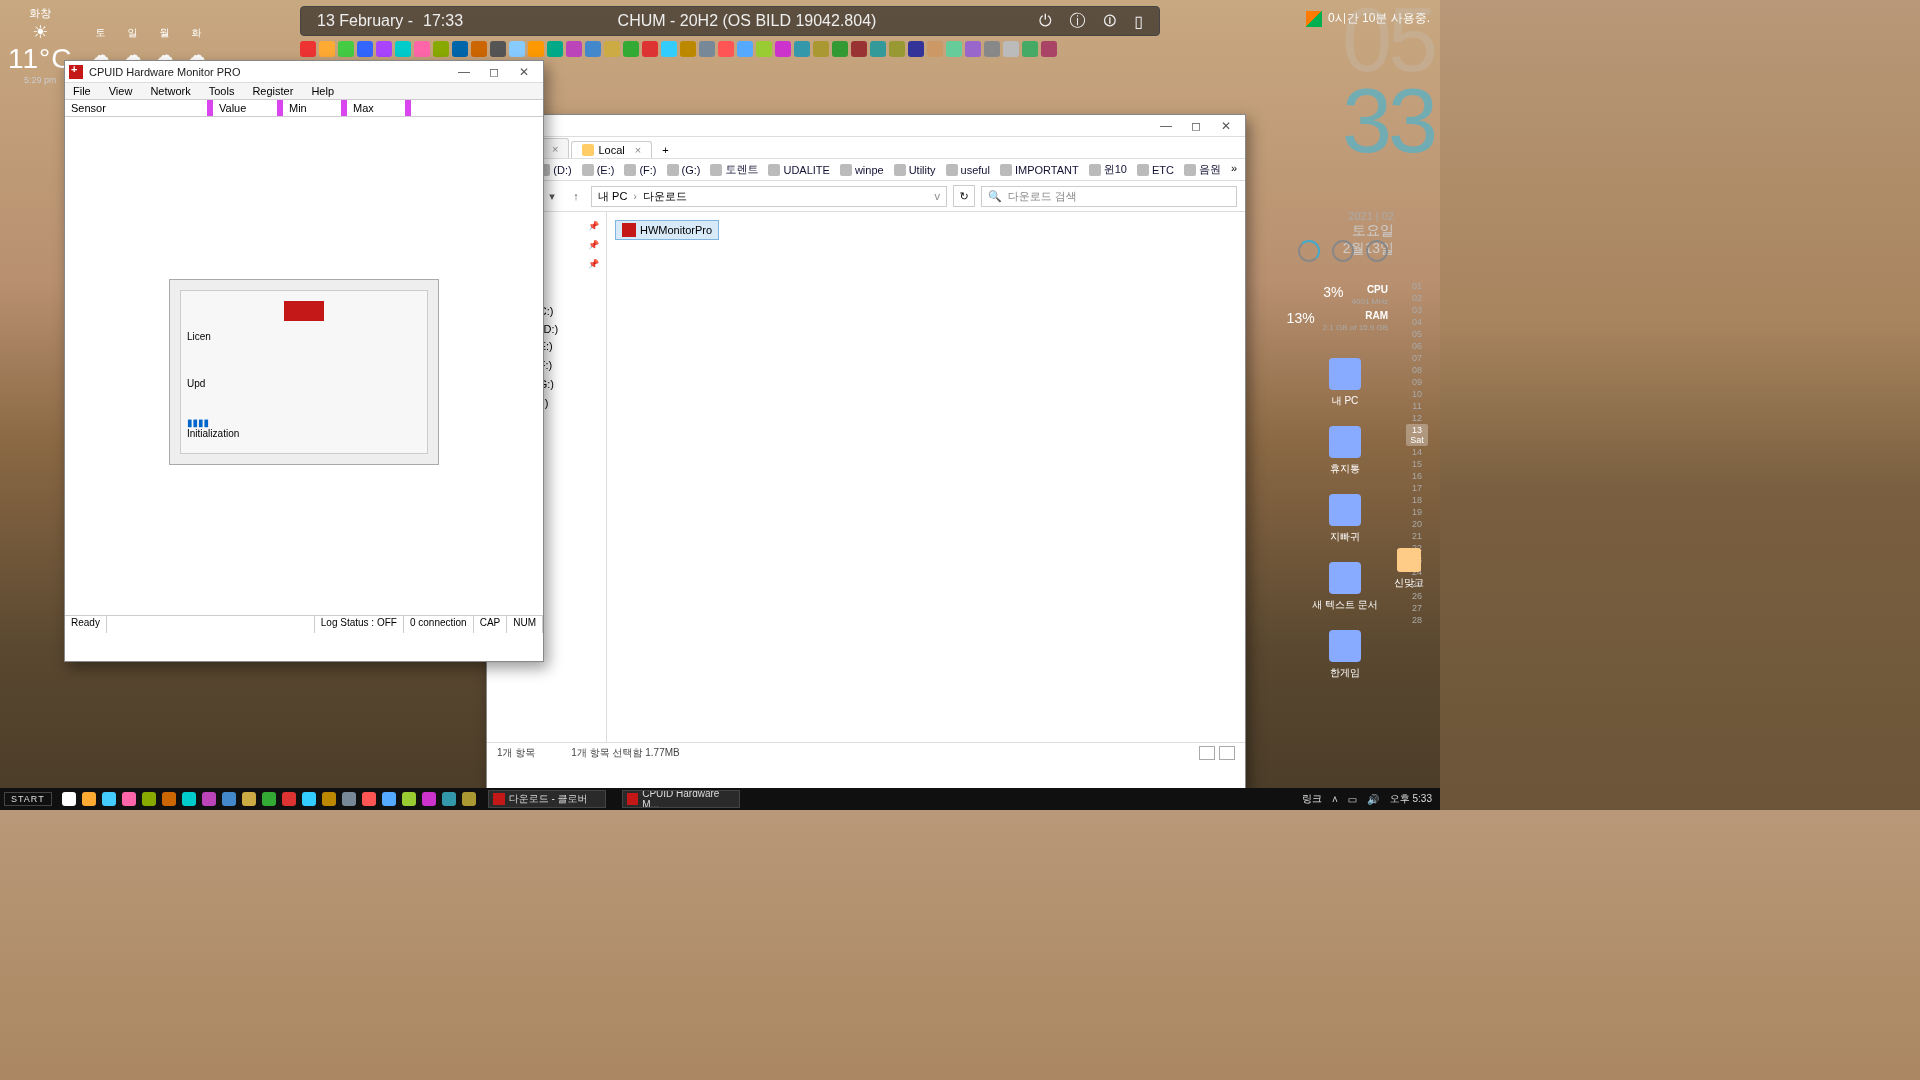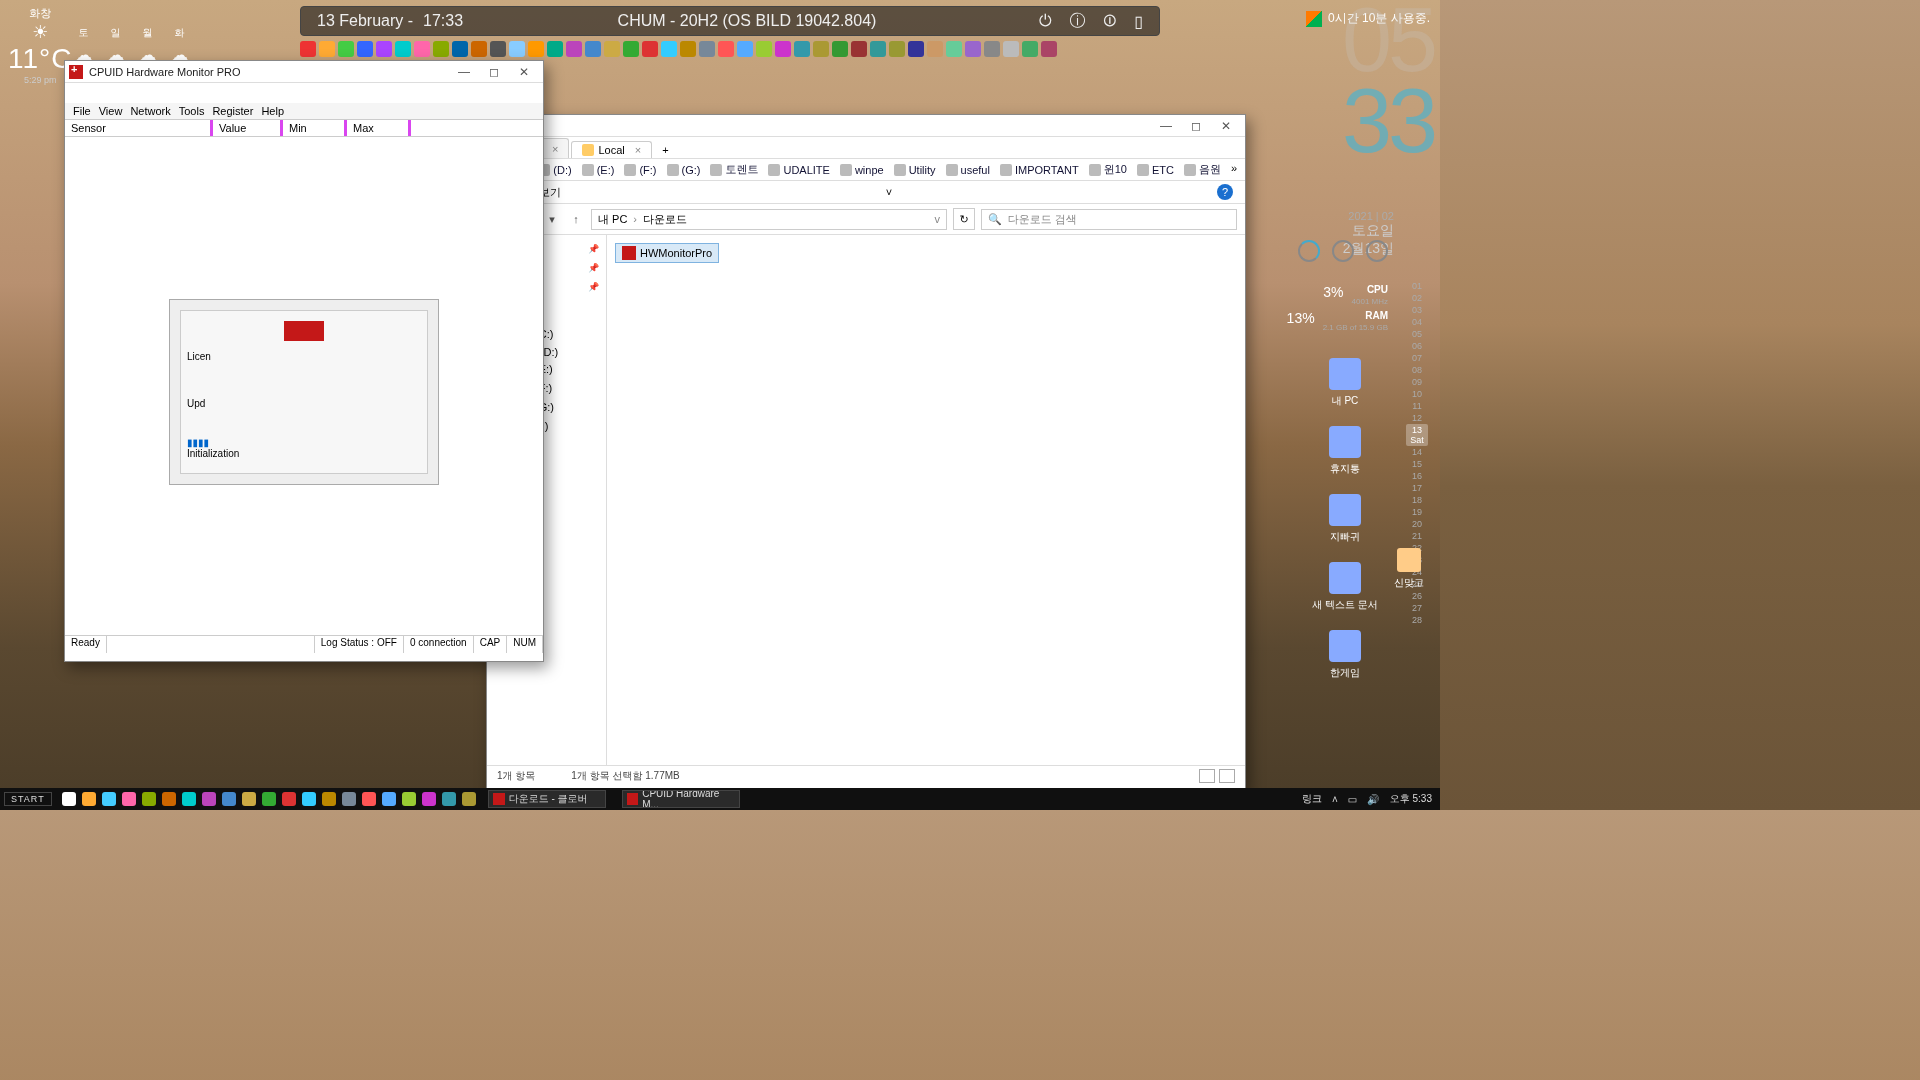--- a/index.html
+++ b/index.html
@@ -1,19 +1,19 @@
 <!DOCTYPE html>
 <html><head>
 <meta charset="utf-8">
 <style>
 * { margin:0; padding:0; box-sizing:border-box; font-family:"Segoe UI",Tahoma,sans-serif; }
 body { width:1440px; height:810px; background:linear-gradient(to bottom,#b89878 0%,#a8845e 40%,#7a6040 60%,#6b5438 100%); position:relative; overflow:hidden; color:#ddd; }
 .desert { position:absolute; inset:0; background:linear-gradient(to bottom,#c8a880 0%,#b89070 35%,#8a6844 55%,#5a4830 80%,#4a3c28 100%); }
 .topbar { position:absolute; top:0; left:0; right:0; height:58px; display:flex; align-items:flex-start; padding:6px 8px; gap:10px; }
-.weather { display:flex; gap:2px; align-items:center; color:#fff; font-size:11px; }
+.weather { display:flex; gap:19px; align-items:center; color:#fff; font-size:11px; }
 .weather-main { display:flex; flex-direction:column; align-items:center; gap:0; }
 .weather-temp { font-size:28px; font-weight:300; letter-spacing:1px; }
 .weather-time { font-size:9px; color:#ccc; }
 .weather-days { display:flex; gap:14px; font-size:10px; color:#fff; }
 .weather-day { display:flex; flex-direction:column; align-items:center; gap:4px; }
 .wicon { font-size:18px; color:#fff; }
 .center-info { position:absolute; left:300px; top:6px; width:860px; height:30px; background:rgba(20,20,20,0.6); border:1px solid #444; border-radius:4px; display:flex; align-items:center; justify-content:space-between; padding:0 16px; color:#eee; font-size:16px; }
 .center-left,.center-right { display:flex; gap:10px; align-items:center; }
 .sys-icons span { margin-left:8px; cursor:pointer; }
 .dock { position:absolute; left:300px; top:40px; width:870px; height:18px; display:flex; gap:3px; align-items:center; }
@@ -48,23 +48,23 @@
 .win { position:absolute; background:#fff; border:1px solid #888; box-shadow:4px 6px 14px rgba(0,0,0,.4); color:#000; font-size:11px; }
 .titlebar { height:22px; background:#fff; display:flex; align-items:center; padding:0 4px; border-bottom:1px solid #ddd; }
 .titlebar .ticon { width:14px; height:14px; background:#c41818; margin-right:6px; position:relative; }
 .titlebar .ticon::after { content:'+'; color:#fff; position:absolute; left:2px; top:-2px; font-size:11px; font-weight:bold;}
 .titlebar .ttl { flex:1; font-size:11px; color:#222; }
 .winbtns { display:flex; }
 .winbtn { width:30px; height:20px; display:flex; align-items:center; justify-content:center; color:#555; cursor:pointer; font-size:12px;}
 
 
 #hw { left:64px; top:60px; width:480px; height:602px; }
-#hw .menu { display:flex; gap:8px; padding:2px 8px; background:#f5f5f5; font-size:11px;margin-top:20px; }
+#hw .menu { display:flex; gap:18px; padding:2px 8px; background:#f5f5f5; font-size:11px; }
 #hw .cols { display:flex; background:#fff; border-top:1px solid #ccc; border-bottom:1px solid #ccc; }
-#hw .col { border-right:3px solid #d946ef; padding:2px 6px; font-size:11px; }
+#hw .col { border-right:6px solid #d946ef; padding:2px 6px; font-size:11px; }
 #hw .body { flex:1; background:#fff; height:498px; position:relative; }
 #hw .status { height:18px; border-top:1px solid #ccc; display:flex; font-size:10px; }
 #hw .status span { padding:1px 6px; border-right:1px solid #ccc; }
 #hw .status .fill { flex:1; }
 
 
 .splash { position:absolute; left:104px; top:162px; width:270px; height:186px; border:1px solid #aaa; background:#eee; }
 .splash-inner { position:absolute; inset:10px; border:1px solid #ccc; background:#f7f7f7; padding:6px; font-size:10px;}
 .splash-logo { width:40px; height:20px; background:#c41818; margin:4px auto; }
 
@@ -316,26 +316,20 @@
       <a href="#"><span class="d"></span>UDALITE</a>
       <a href="#"><span class="d"></span>winpe</a>
       <a href="#"><span class="d"></span>Utility</a>
       <a href="#"><span class="d"></span>useful</a>
       <a href="#"><span class="d"></span>IMPORTANT</a>
       <a href="#"><span class="d"></span>윈10</a>
       <a href="#"><span class="d"></span>ETC</a>
       <a href="#"><span class="d"></span>음원</a>
       <span style="margin-left: auto;">»</span>
     </div>
-  <div class="ribbon" id="ex-ribbon">
-      <span>공유</span>
-      <span>보기</span>
-      <span style="margin-left: auto;">˅</span>
-      <div class="help">?</div>
-    </div>
   <div class="addr">
     <div class="nav">
       <span>←</span>
       <span>→</span>
       <span>▾</span>
       <span>↑</span>
     </div>
     <div class="crumb">
       <span>내 PC</span>
         <span class="sep">›</span>

